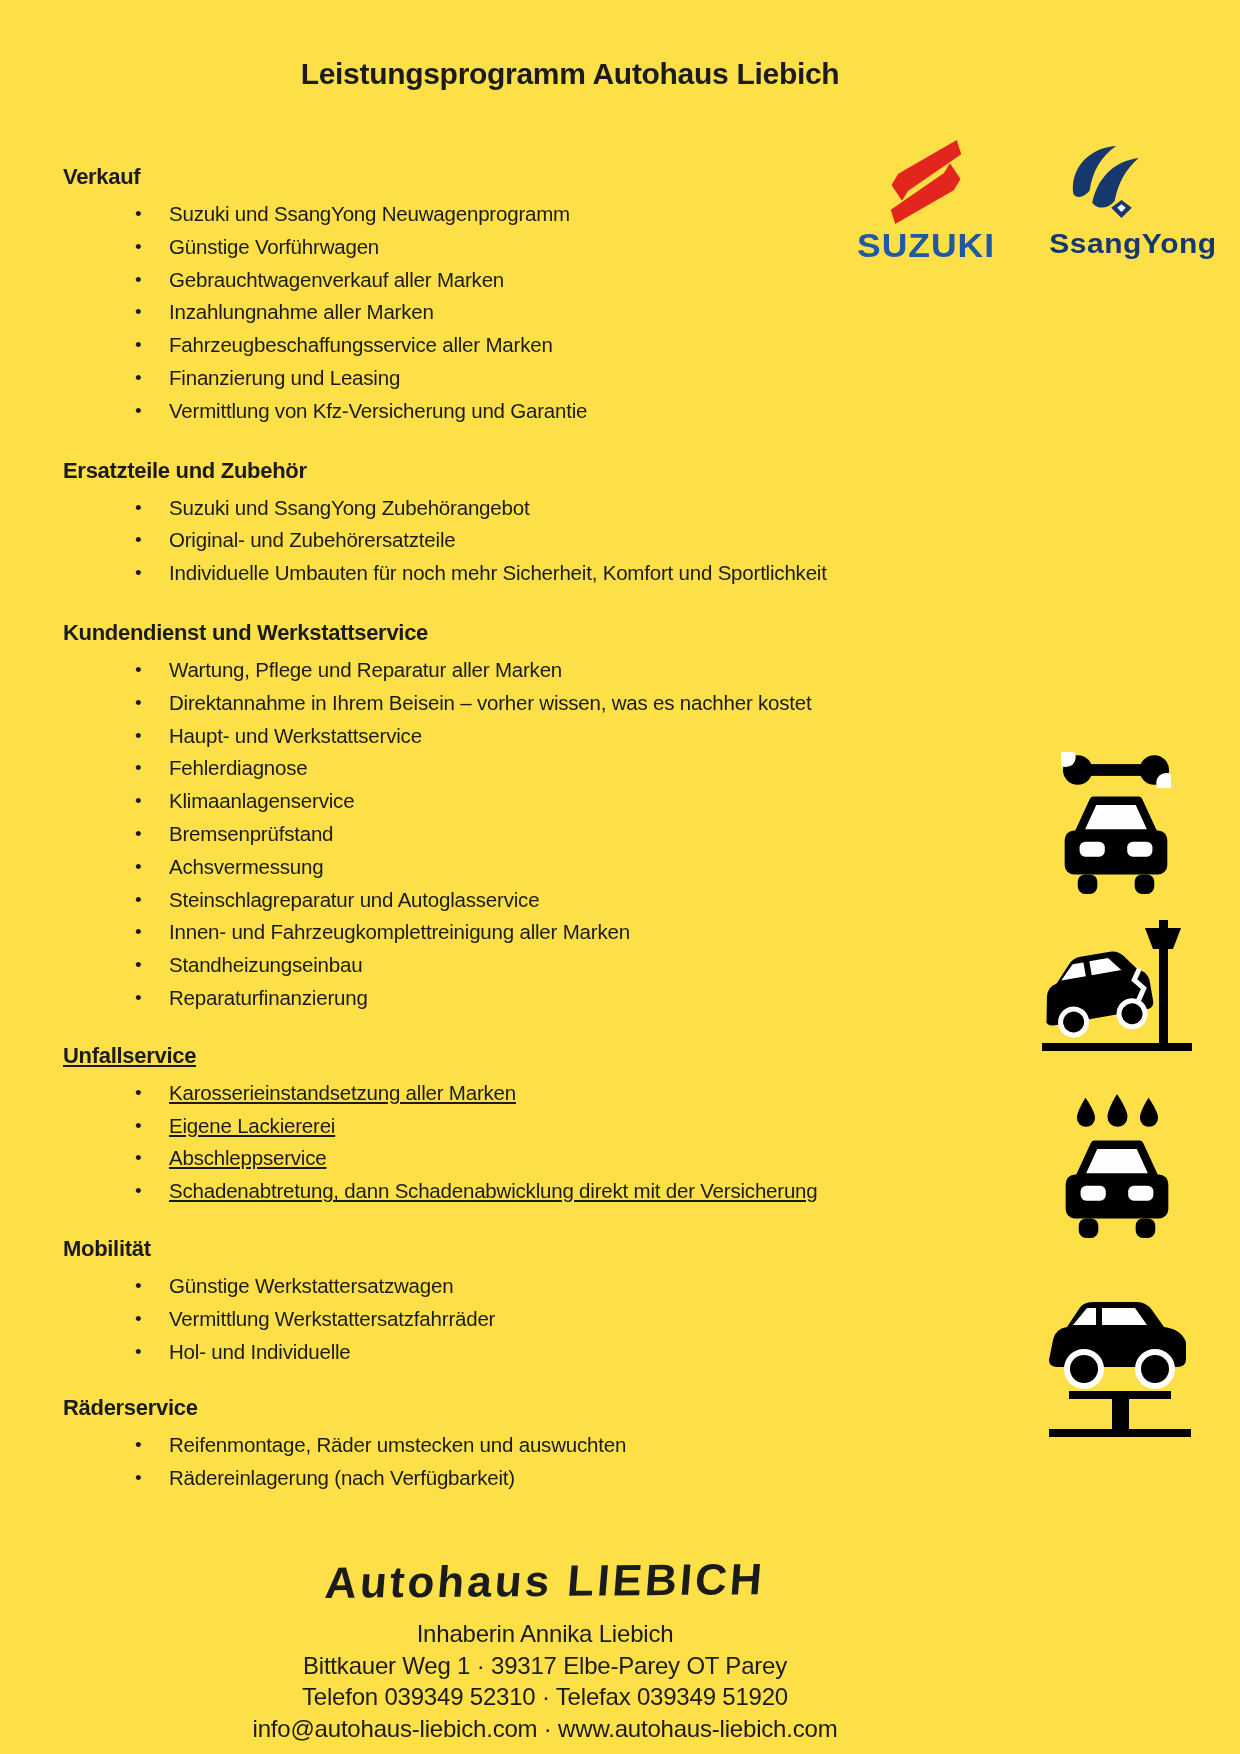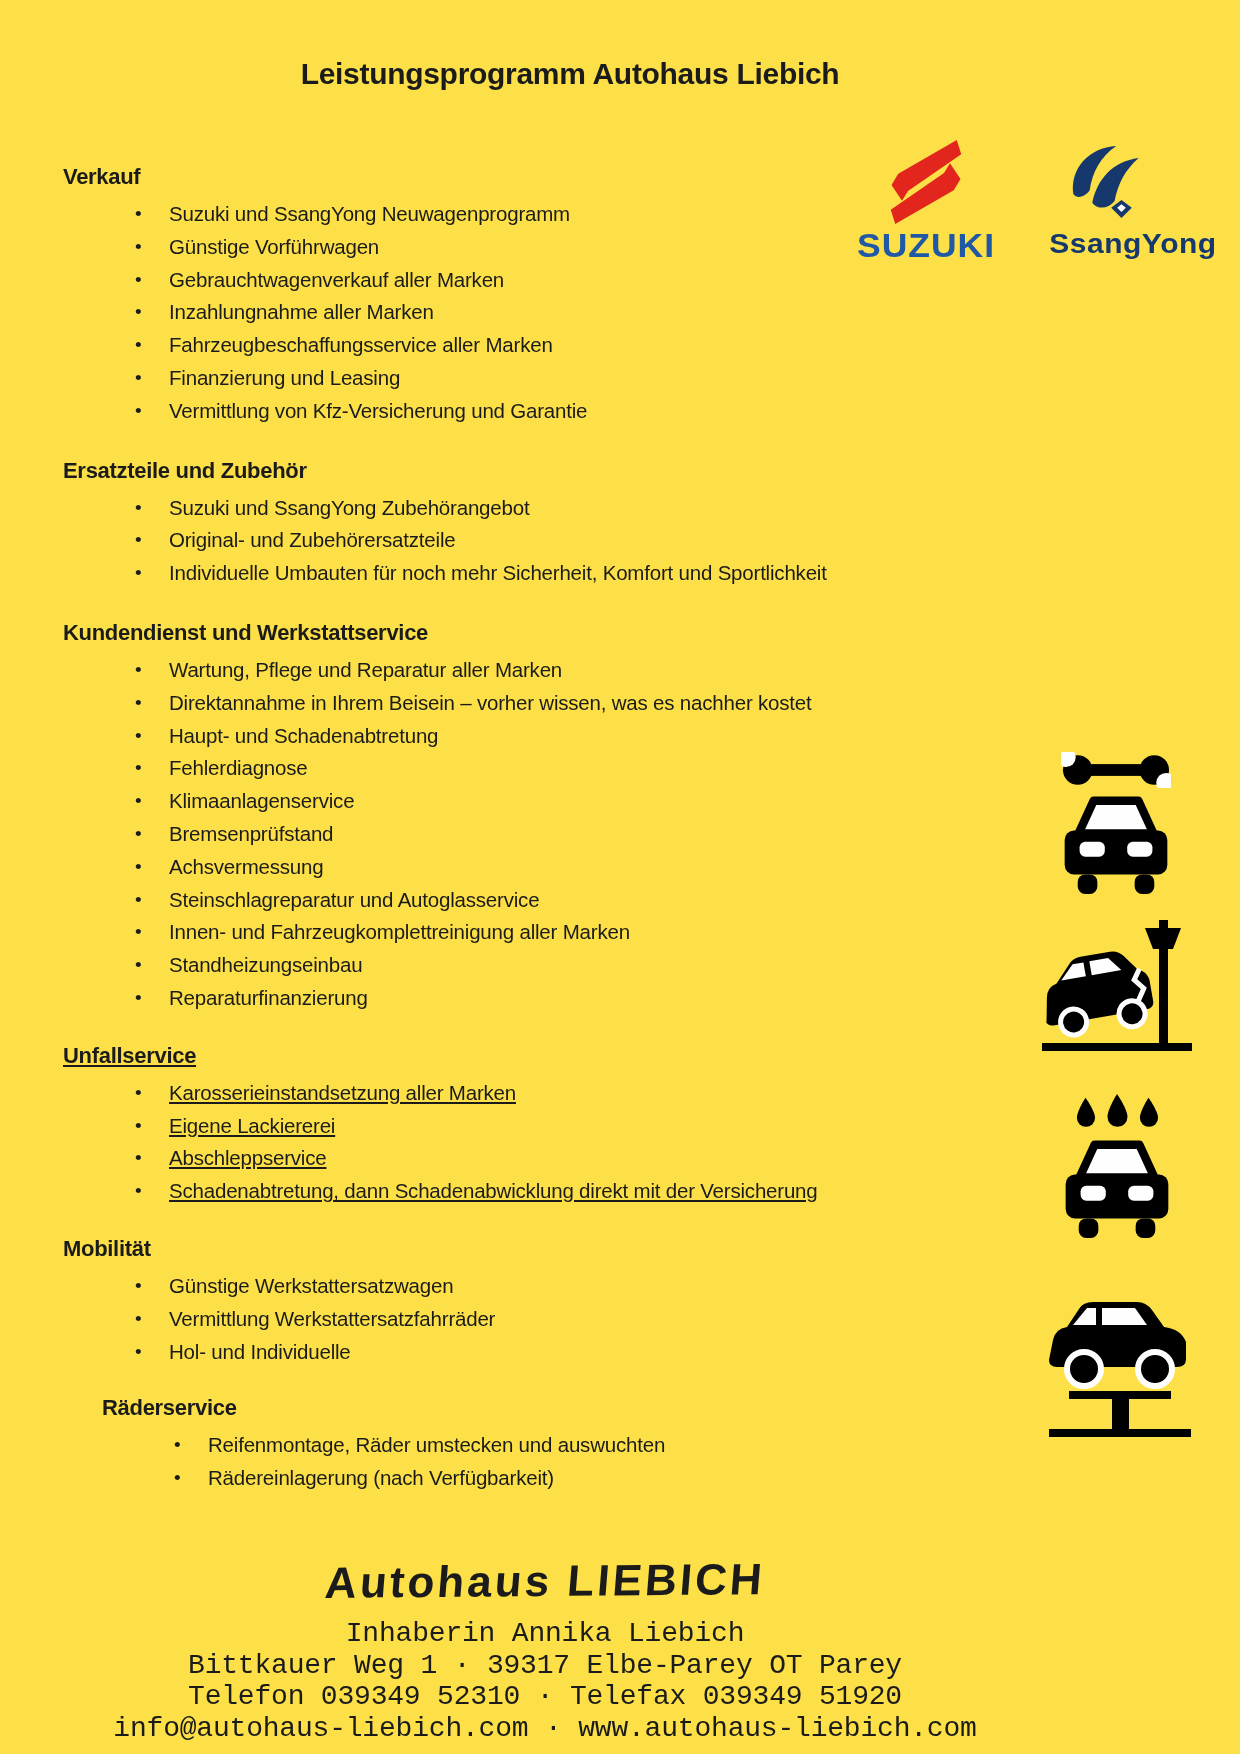--- a/index.html
+++ b/index.html
@@ -28,21 +28,21 @@
   .icon-crash{left:1042px;top:916px;width:153px;height:138px;}
   .icon-wash{left:1060px;top:1092px;width:113px;}
   .icon-lift{left:1042px;top:1298px;width:153px;height:140px;}
   .pict svg{display:block;margin:0 auto;}
   .gap8{height:8px;} .gap6{height:6px;}
   
   .footer{position:absolute;left:0;top:1556px;width:1090px;text-align:center;}
   .footer-logo{font-size:44px;font-weight:700;letter-spacing:3px;
                transform:skewX(-5deg) rotate(-0.5deg);transform-origin:center;
                margin-bottom:12px;white-space:nowrap;}
-  .footer-line{font-size:28px;line-height:31.5px;letter-spacing:-0.2px;font-family:Liberation Mono, monospace;}
+  .footer-line{font-size:24px;line-height:31.5px;letter-spacing:-0.2px;}
 </style>
 </head>
 <body>
 
 <div class="page">
 
   <div class="title">Leistungsprogramm Autohaus Liebich</div>
 
   <div class="suzuki-block">
     <svg class="suzuki-mark" width="78" height="84" viewBox="0 0 94 112">
@@ -79,21 +79,21 @@
       <div class="section-heading">Ersatzteile und Zubehör</div>
       <div class="li"><span class="dot">•</span><span>Suzuki und SsangYong Zubehörangebot</span></div>
       <div class="li"><span class="dot">•</span><span>Original- und Zubehörersatzteile</span></div>
       <div class="li"><span class="dot">•</span><span>Individuelle Umbauten für noch mehr Sicherheit, Komfort und Sportlichkeit</span></div>
     </div>
 
     <div class="section" style="margin-top:28px;">
       <div class="section-heading">Kundendienst und Werkstattservice</div>
       <div class="li"><span class="dot">•</span><span>Wartung, Pflege und Reparatur aller Marken</span></div>
       <div class="li"><span class="dot">•</span><span>Direktannahme in Ihrem Beisein – vorher wissen, was es nachher kostet</span></div>
-      <div class="li"><span class="dot">•</span><span>Haupt- und Schadenabtretung</span></div>
+      <div class="li"><span class="dot">•</span><span>Haupt- und Werkstattservice</span></div>
       <div class="li"><span class="dot">•</span><span>Fehlerdiagnose</span></div>
       <div class="li"><span class="dot">•</span><span>Klimaanlagenservice</span></div>
       <div class="li"><span class="dot">•</span><span>Bremsenprüfstand</span></div>
       <div class="li"><span class="dot">•</span><span>Achsvermessung</span></div>
       <div class="li"><span class="dot">•</span><span>Steinschlagreparatur und Autoglasservice</span></div>
       <div class="li"><span class="dot">•</span><span>Innen- und Fahrzeugkomplettreinigung aller Marken</span></div>
       <div class="li"><span class="dot">•</span><span>Standheizungseinbau</span></div>
       <div class="li"><span class="dot">•</span><span>Reparaturfinanzierung</span></div>
     </div>
 
@@ -105,21 +105,21 @@
       <div class="li"><span class="dot">•</span><span>Schadenabtretung, dann Schadenabwicklung direkt mit der Versicherung</span></div>
     </div>
 
     <div class="section" style="margin-top:26px;">
       <div class="section-heading">Mobilität</div>
       <div class="li"><span class="dot">•</span><span>Günstige Werkstattersatzwagen</span></div>
       <div class="li"><span class="dot">•</span><span>Vermittlung Werkstattersatzfahrräder</span></div>
       <div class="li"><span class="dot">•</span><span>Hol- und Individuelle</span></div>
     </div>
 
-    <div class="section" style="margin-top:25px;margin-left:39px;">
+    <div class="section" style="margin-top:25px;">
       <div class="section-heading">Räderservice</div>
       <div class="li"><span class="dot">•</span><span>Reifenmontage, Räder umstecken und auswuchten</span></div>
       <div class="li"><span class="dot">•</span><span>Rädereinlagerung (nach Verfügbarkeit)</span></div>
     </div>
 
   </div>
 
   <div class="pict icon-service">
     <svg width="110" height="36" viewBox="0 0 112 36">
       <circle cx="17" cy="18" r="15"></circle>

